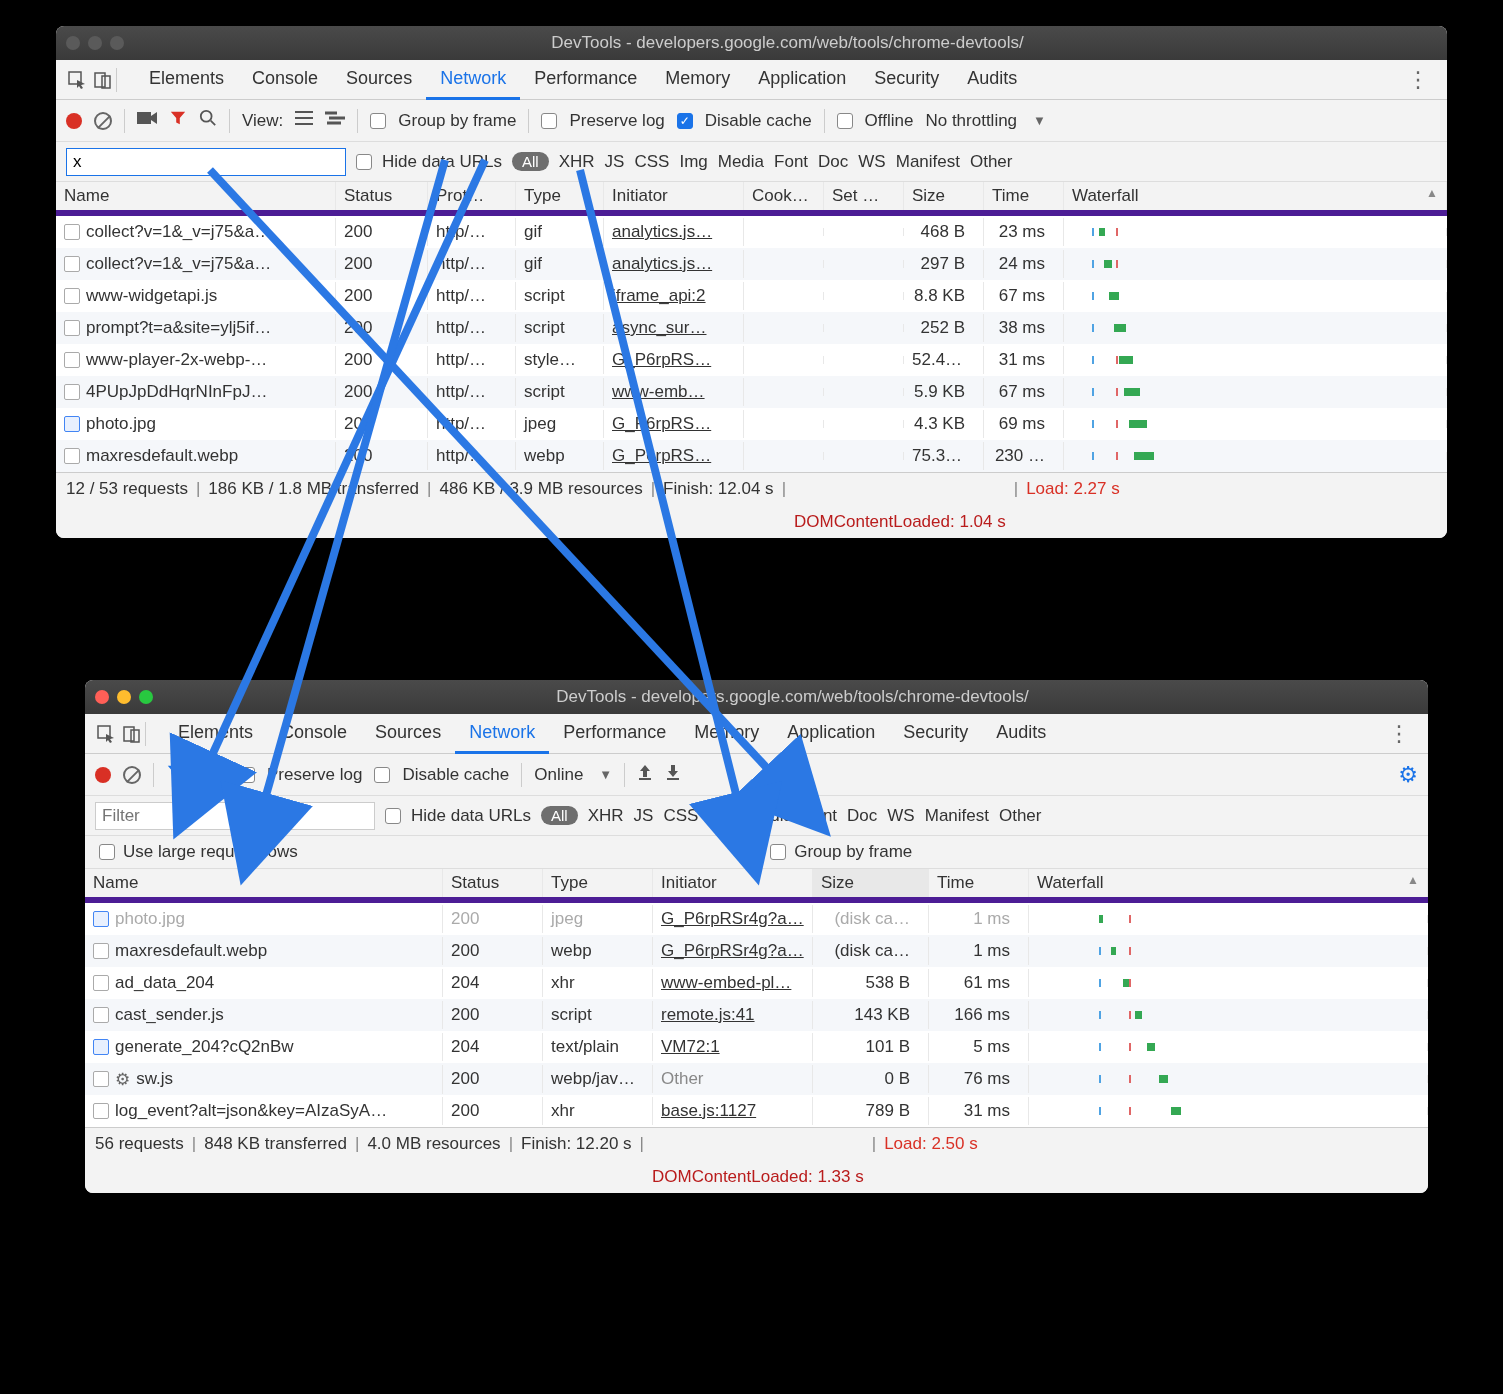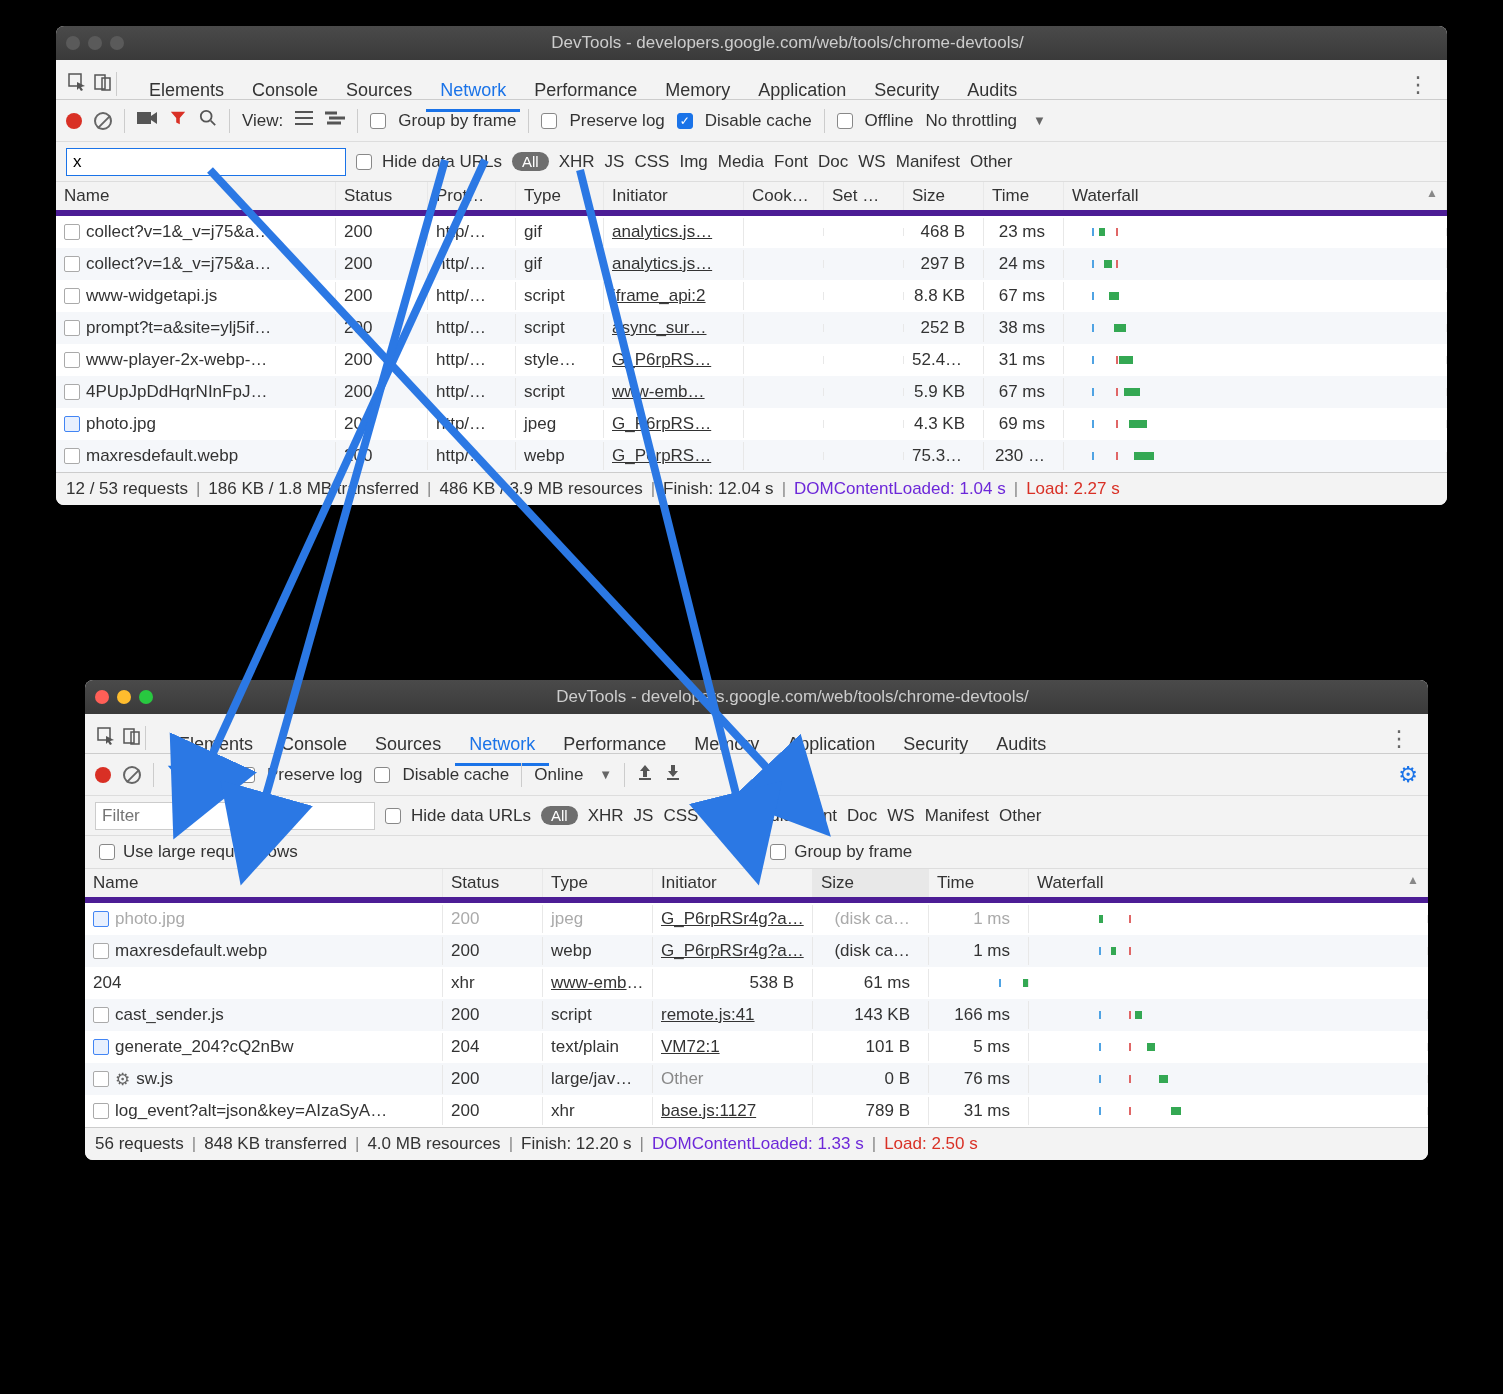--- a/index.html
+++ b/index.html
@@ -27,21 +27,21 @@
     padding: 0 10px;
     color: #ccc;
     font-size: 17px;
   }
   .traffic { display:flex; gap:8px; margin-right: 14px;}
   .dot { width:14px; height:14px; border-radius:50%; }
   .dot.red{background:#ff5f57;} .dot.yellow{background:#febc2e;} .dot.green{background:#28c840;}
   .dot.grey{background:#5a5a5a;}
   .title { flex:1; text-align:center; font-weight:400; }
   .tabbar {
-    display:flex; align-items:flex-start;
+    display:flex; align-items:center;
     border-bottom:1px solid #ccc;
     height: 40px;
     background:#f3f3f3;
     padding: 12px 8px;
     font-size: 18px;
   }
   .tabbar .icon-btn { width:26px; display:flex; align-items:center; justify-content:center; color:#555;}
   .tabs { display:flex; gap:0; margin-left: 18px; flex:1;}
   .tab { padding: 8px 14px; color:#333; cursor:pointer;}
   .tab.active { color:#1a73e8; border-bottom: 3px solid #1a73e8; font-weight:500;}
@@ -100,21 +100,21 @@
   .num { text-align:right; padding-right:18px !important;}
   .waterfall-cell{position:relative;}
   .wf-line{position:absolute;top:0;bottom:0;width:2px;}
   .wf-blue{background:#4fa3e3;}
   .wf-red{background:#e06666;}
   .wf-bar{position:absolute;height:12px;top:50%;transform:translateY(-50%);border-radius:1px;}
   .statusbar{
     padding:6px 10px; font-size:17px; border-top:1px solid #ccc;
     background:#f3f3f3; display:flex; gap:8px; white-space:nowrap; overflow:hidden;
   }
-  .statusbar .b{color:#6d28d9;}
+  .statusbar .b{color:#b91c1c;margin-top:33px;}
   .statusbar .r{color:#d93025;}
   .statusbar .d{color:#888;}
   .gear{color:#1a73e8;}
   .sort-tri{font-size:12px;color:#888;}
   
   
   #win1{left:56px; top:26px; width:1391px;}
   #win2{left:85px; top:680px; width:1343px;}
   
   
@@ -548,20 +548,24 @@
         <div><span class="link">G_P6rpRSr4g?a…</span></div>
         <div class="num">(disk ca…</div>
         <div class="num">1 ms</div>
         <div class="waterfall-cell">
           <span class="wf-line wf-blue" style="left:70px"></span>
           <span class="wf-line wf-red" style="left:100px"></span>
           <span class="wf-bar" style="left:82px;width:5px;background:#34a853;"></span>
         </div>
       </div>
       <div class="row grid2">
+        <div class="name">
+          <span class="file-icon "></span>
+          <span>ad_data_204</span>
+        </div>
         <div>204</div>
         <div>xhr</div>
         <div><span class="link">www-embed-pl…</span></div>
         <div class="num">538 B</div>
         <div class="num">61 ms</div>
         <div class="waterfall-cell">
           <span class="wf-line wf-blue" style="left:70px"></span>
           <span class="wf-line wf-red" style="left:100px"></span>
           <span class="wf-bar" style="left:94px;width:6px;background:#34a853;"></span>
         </div>
@@ -598,21 +602,21 @@
           <span class="wf-bar" style="left:118px;width:8px;background:#34a853;"></span>
         </div>
       </div>
       <div class="row grid2">
         <div class="name">
           <span class="file-icon "></span>
           <span style="color:#666;">⚙</span> 
           <span>sw.js</span>
         </div>
         <div>200</div>
-        <div>large/jav…</div>
+        <div>webp/jav…</div>
         <div><span style="color:#888">Other</span></div>
         <div class="num">0 B</div>
         <div class="num">76 ms</div>
         <div class="waterfall-cell">
           <span class="wf-line wf-blue" style="left:70px"></span>
           <span class="wf-line wf-red" style="left:100px"></span>
           <span class="wf-bar" style="left:130px;width:9px;background:#34a853;"></span>
         </div>
       </div>
       <div class="row grid2">

